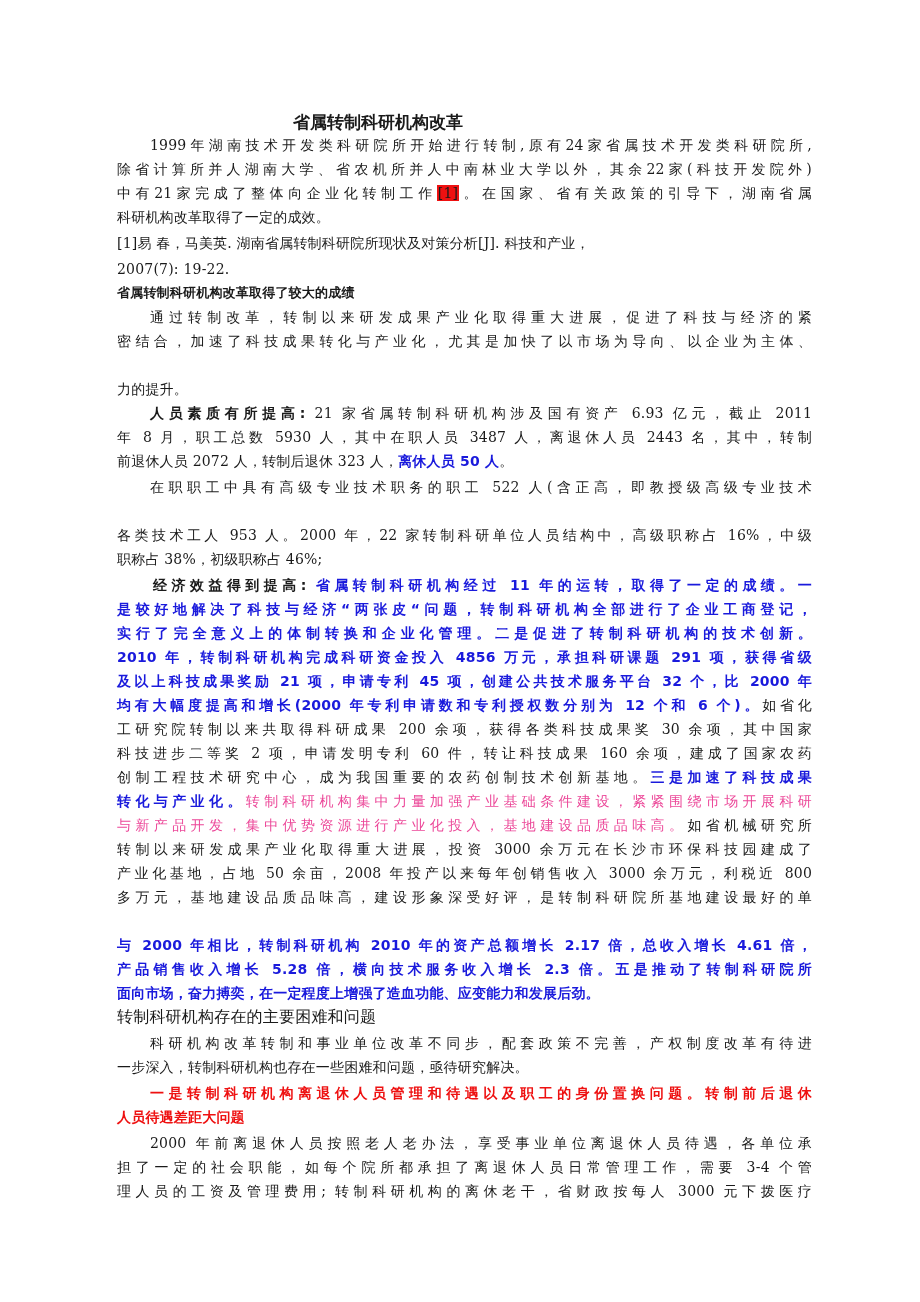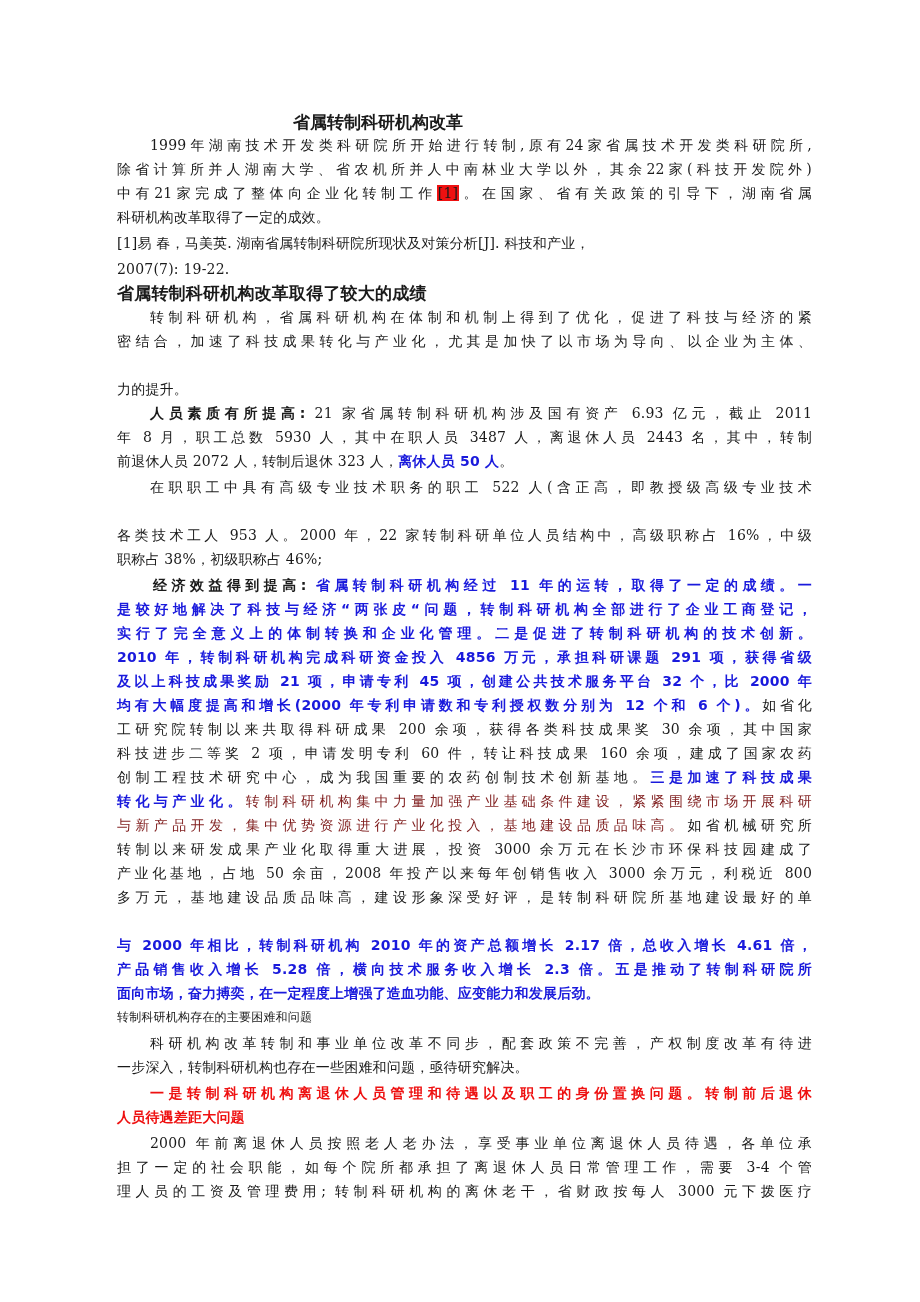--- a/index.html
+++ b/index.html
@@ -7,46 +7,46 @@
          font-family: "DejaVu Serif", "Liberation Serif", serif; color: #1a1a1a; }
   .page { position: absolute; left: 0; top: 0; width: 920px; height: 1302px; background: #fff; }
   .ln { position: absolute; left: 117px; width: 695px; height: 24px; line-height: 24px;
         font-size: 14px; white-space: nowrap; overflow: visible; letter-spacing: 0.2px;
         text-align: justify; text-align-last: justify; }
   .ln.short { text-align-last: left; }
   .ind { padding-left: 33px; box-sizing: border-box; }
   .ind-s { padding-left: 36px; box-sizing: border-box; }
   .title { position: absolute; left: 0; width: 756px; text-align: center; top: 110px;
            font-size: 17px; font-weight: bold; font-family: "DejaVu Sans", "Liberation Sans", sans-serif; line-height: 24px; }
-  .h2 { font-weight: bold; font-family: "DejaVu Sans", "Liberation Sans", sans-serif; font-size: 17px; }
-  .h3 { font-family: "DejaVu Sans", "Liberation Sans", sans-serif; font-size: 12px; }
+  .h2 { font-weight: bold; font-family: "DejaVu Sans", "Liberation Sans", sans-serif; font-size: 13px; }
+  .h3 { font-family: "DejaVu Sans", "Liberation Sans", sans-serif; font-size: 16px; }
   .bold { font-weight: bold; font-family: "DejaVu Sans", "Liberation Sans", sans-serif; }
   .blue-b { color: #1a1adc; font-weight: bold; font-family: "DejaVu Sans", "Liberation Sans", sans-serif; }
-  .blue { color: #7f1d1d; }
+  .blue { color: #ec4899; }
   .red-b { color: #ee1111; font-weight: bold; font-family: "DejaVu Sans", "Liberation Sans", sans-serif; }
   .cite { background: #ee1111; color: #1a1a1a; padding: 0 1px; }
 </style>
 </head>
 <body>
 
 <div class="page">
 
   <div class="title">省属转制科研机构改革</div>
 
   <div class="ln ind" style="top:133px">1999年湖南技术开发类科研院所开始进行转制,原有24家省属技术开发类科研院所,</div>
   <div class="ln" style="top:157px">除省计算所并人湖南大学、省农机所并人中南林业大学以外，其余22家(科技开发院外)</div>
   <div class="ln" style="top:181px"><span>中有21家完成了整体向企业化转制工作</span><span class="cite">[1]</span><span>。在国家、省有关政策的引导下，湖南省属</span></div>
   <div class="ln short" style="top:205px">科研机构改革取得了一定的成效。</div>
 
   <div class="ln short" style="top:231px">[1]易  春，马美英. 湖南省属转制科研院所现状及对策分析[J]. 科技和产业，</div>
   <div class="ln short" style="top:257px">2007(7): 19-22.</div>
 
   <div class="ln short h2" style="top:281px">省属转制科研机构改革取得了较大的成绩</div>
 
-  <div class="ln ind" style="top:305px">转制科研机构，省属科研机构在体制和机制上得到了优化，促进了科技与经济的紧</div>
+  <div class="ln ind" style="top:305px">通过转制改革，转制以来研发成果产业化取得重大进展，促进了科技与经济的紧</div>
   <div class="ln" style="top:329px">密结合，加速了科技成果转化与产业化，尤其是加快了以市场为导向、以企业为主体、</div>
   <div class="ln short" style="top:377px">力的提升。</div>
 
   <div class="ln ind" style="top:401px"><span class="bold">人员素质有所提高:</span><span> 21 家省属转制科研机构涉及国有资产 6.93 亿元，截止 2011</span></div>
   <div class="ln" style="top:425px">年 8 月，职工总数 5930 人，其中在职人员 3487 人，离退休人员 2443 名，其中，转制</div>
   <div class="ln short" style="top:449px"><span>前退休人员 2072 人，转制后退休 323 人，</span><span class="blue-b">离休人员 50 人</span><span>。</span></div>
 
   <div class="ln ind" style="top:475px">在职职工中具有高级专业技术职务的职工 522 人(含正高，即教授级高级专业技术</div>
   <div class="ln" style="top:523px">各类技术工人 953 人。2000 年，22 家转制科研单位人员结构中，高级职称占 16%，中级</div>
   <div class="ln short" style="top:547px">职称占 38%，初级职称占 46%;</div>

